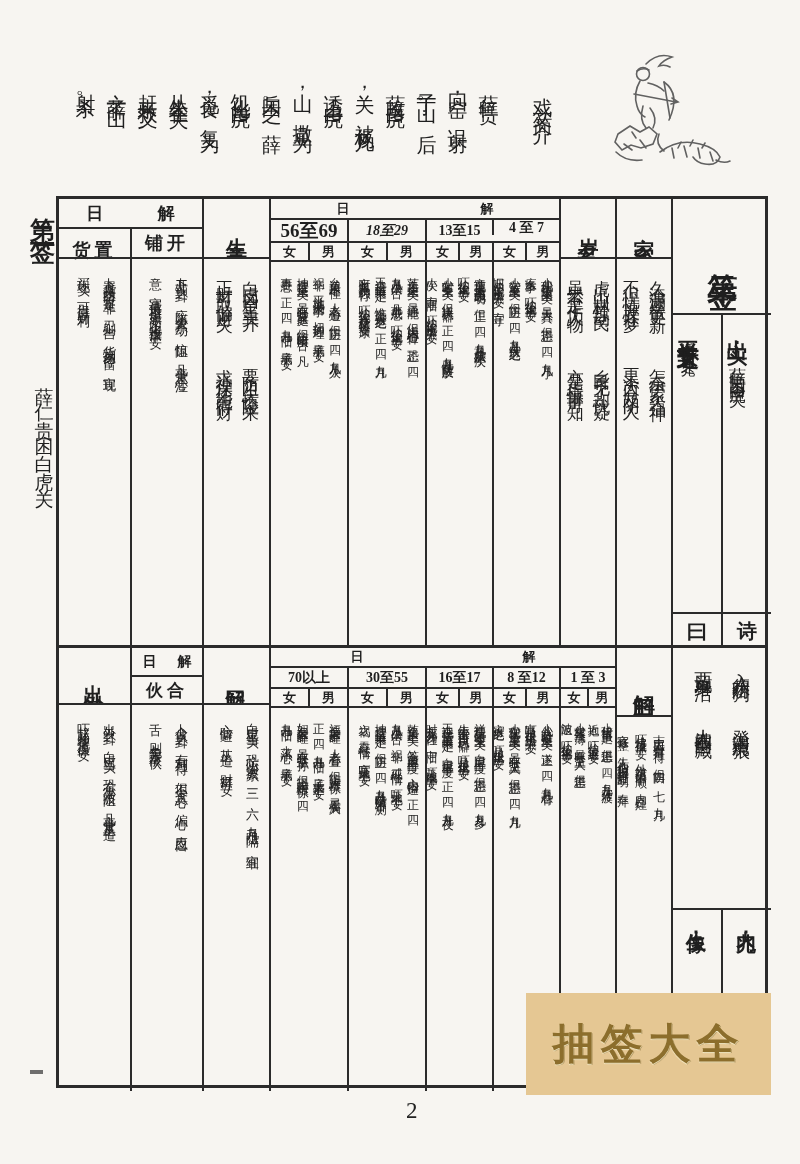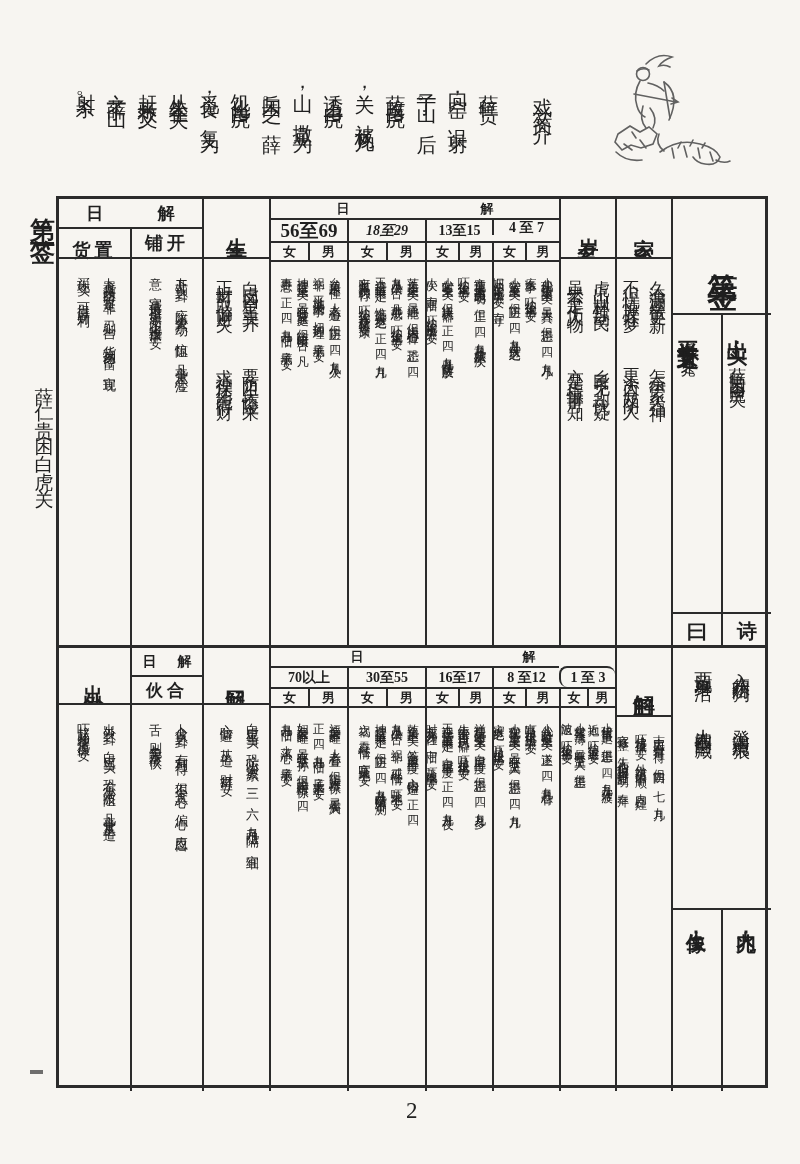--- a/index.html
+++ b/index.html
@@ -232,21 +232,21 @@
     <div class="cell nt hc" style="left:210px;top:0;width:346px;height:18px;">
       <div class="pair" style="font-size:13px;">
         <span>日</span>
         <span>解</span>
       </div>
     </div>
     <div class="cell hc" style="left:210px;top:18px;width:78px;height:21px;font-weight:700;font-size:14px;">70以上</div>
     <div class="cell hc" style="left:288px;top:18px;width:78px;height:21px;font-weight:700;font-size:14px;">30至55</div>
     <div class="cell hc" style="left:366px;top:18px;width:67px;height:21px;font-weight:700;font-size:14px;">16至17</div>
     <div class="cell hc" style="left:433px;top:18px;width:67px;height:21px;font-weight:700;font-size:14px;">8 至12</div>
-    <div class="cell hc" style="left:500px;top:18px;width:56px;height:21px;font-weight:700;font-size:14px;border-radius:8px;">1 至 3</div>
+    <div class="cell hc" style="left:500px;top:18px;width:56px;height:21px;font-weight:700;font-size:14px;">1 至 3</div>
 
     <div class="cell hc" style="left:210px;top:39px;width:39px;height:19px;font-weight:700;font-size:13px;">女</div>
     <div class="cell hc" style="left:249px;top:39px;width:39px;height:19px;font-weight:700;font-size:13px;">男</div>
     <div class="cell hc" style="left:288px;top:39px;width:39px;height:19px;font-weight:700;font-size:13px;">女</div>
     <div class="cell hc" style="left:327px;top:39px;width:39px;height:19px;font-weight:700;font-size:13px;">男</div>
     <div class="cell hc" style="left:366px;top:39px;width:33px;height:19px;font-weight:700;font-size:13px;">女</div>
     <div class="cell hc" style="left:399px;top:39px;width:34px;height:19px;font-weight:700;font-size:13px;">男</div>
     <div class="cell hc" style="left:433px;top:39px;width:33px;height:19px;font-weight:700;font-size:13px;">女</div>
     <div class="cell hc" style="left:466px;top:39px;width:34px;height:19px;font-weight:700;font-size:13px;">男</div>
     <div class="cell hc" style="left:500px;top:39px;width:28px;height:19px;font-weight:700;font-size:13px;">女</div>
@@ -299,17 +299,20 @@
         <div class="tl">西施身不洁　　人被四围藏</div>
       </div>
     <div class="cell hc" style="left:612px;top:260px;width:50px;height:183px;align-items:flex-start;">
       <span class="v" style="font-size:20px;font-weight:700;letter-spacing:2px;padding-top:6px;">生像：</span>
     </div>
     <div class="cell hc" style="left:662px;top:260px;width:50px;height:183px;align-items:flex-start;">
       <span class="v" style="font-size:20px;font-weight:700;letter-spacing:2px;padding-top:6px;">内兆：</span>
     </div>
   </div>
 
+  <div class="watermark">
+    <span>抽签大全</span>
+  </div>
 
   <div class="pageno">2</div>
 
   <div class="artifact"></div>
 </div>
 
 </body></html>

